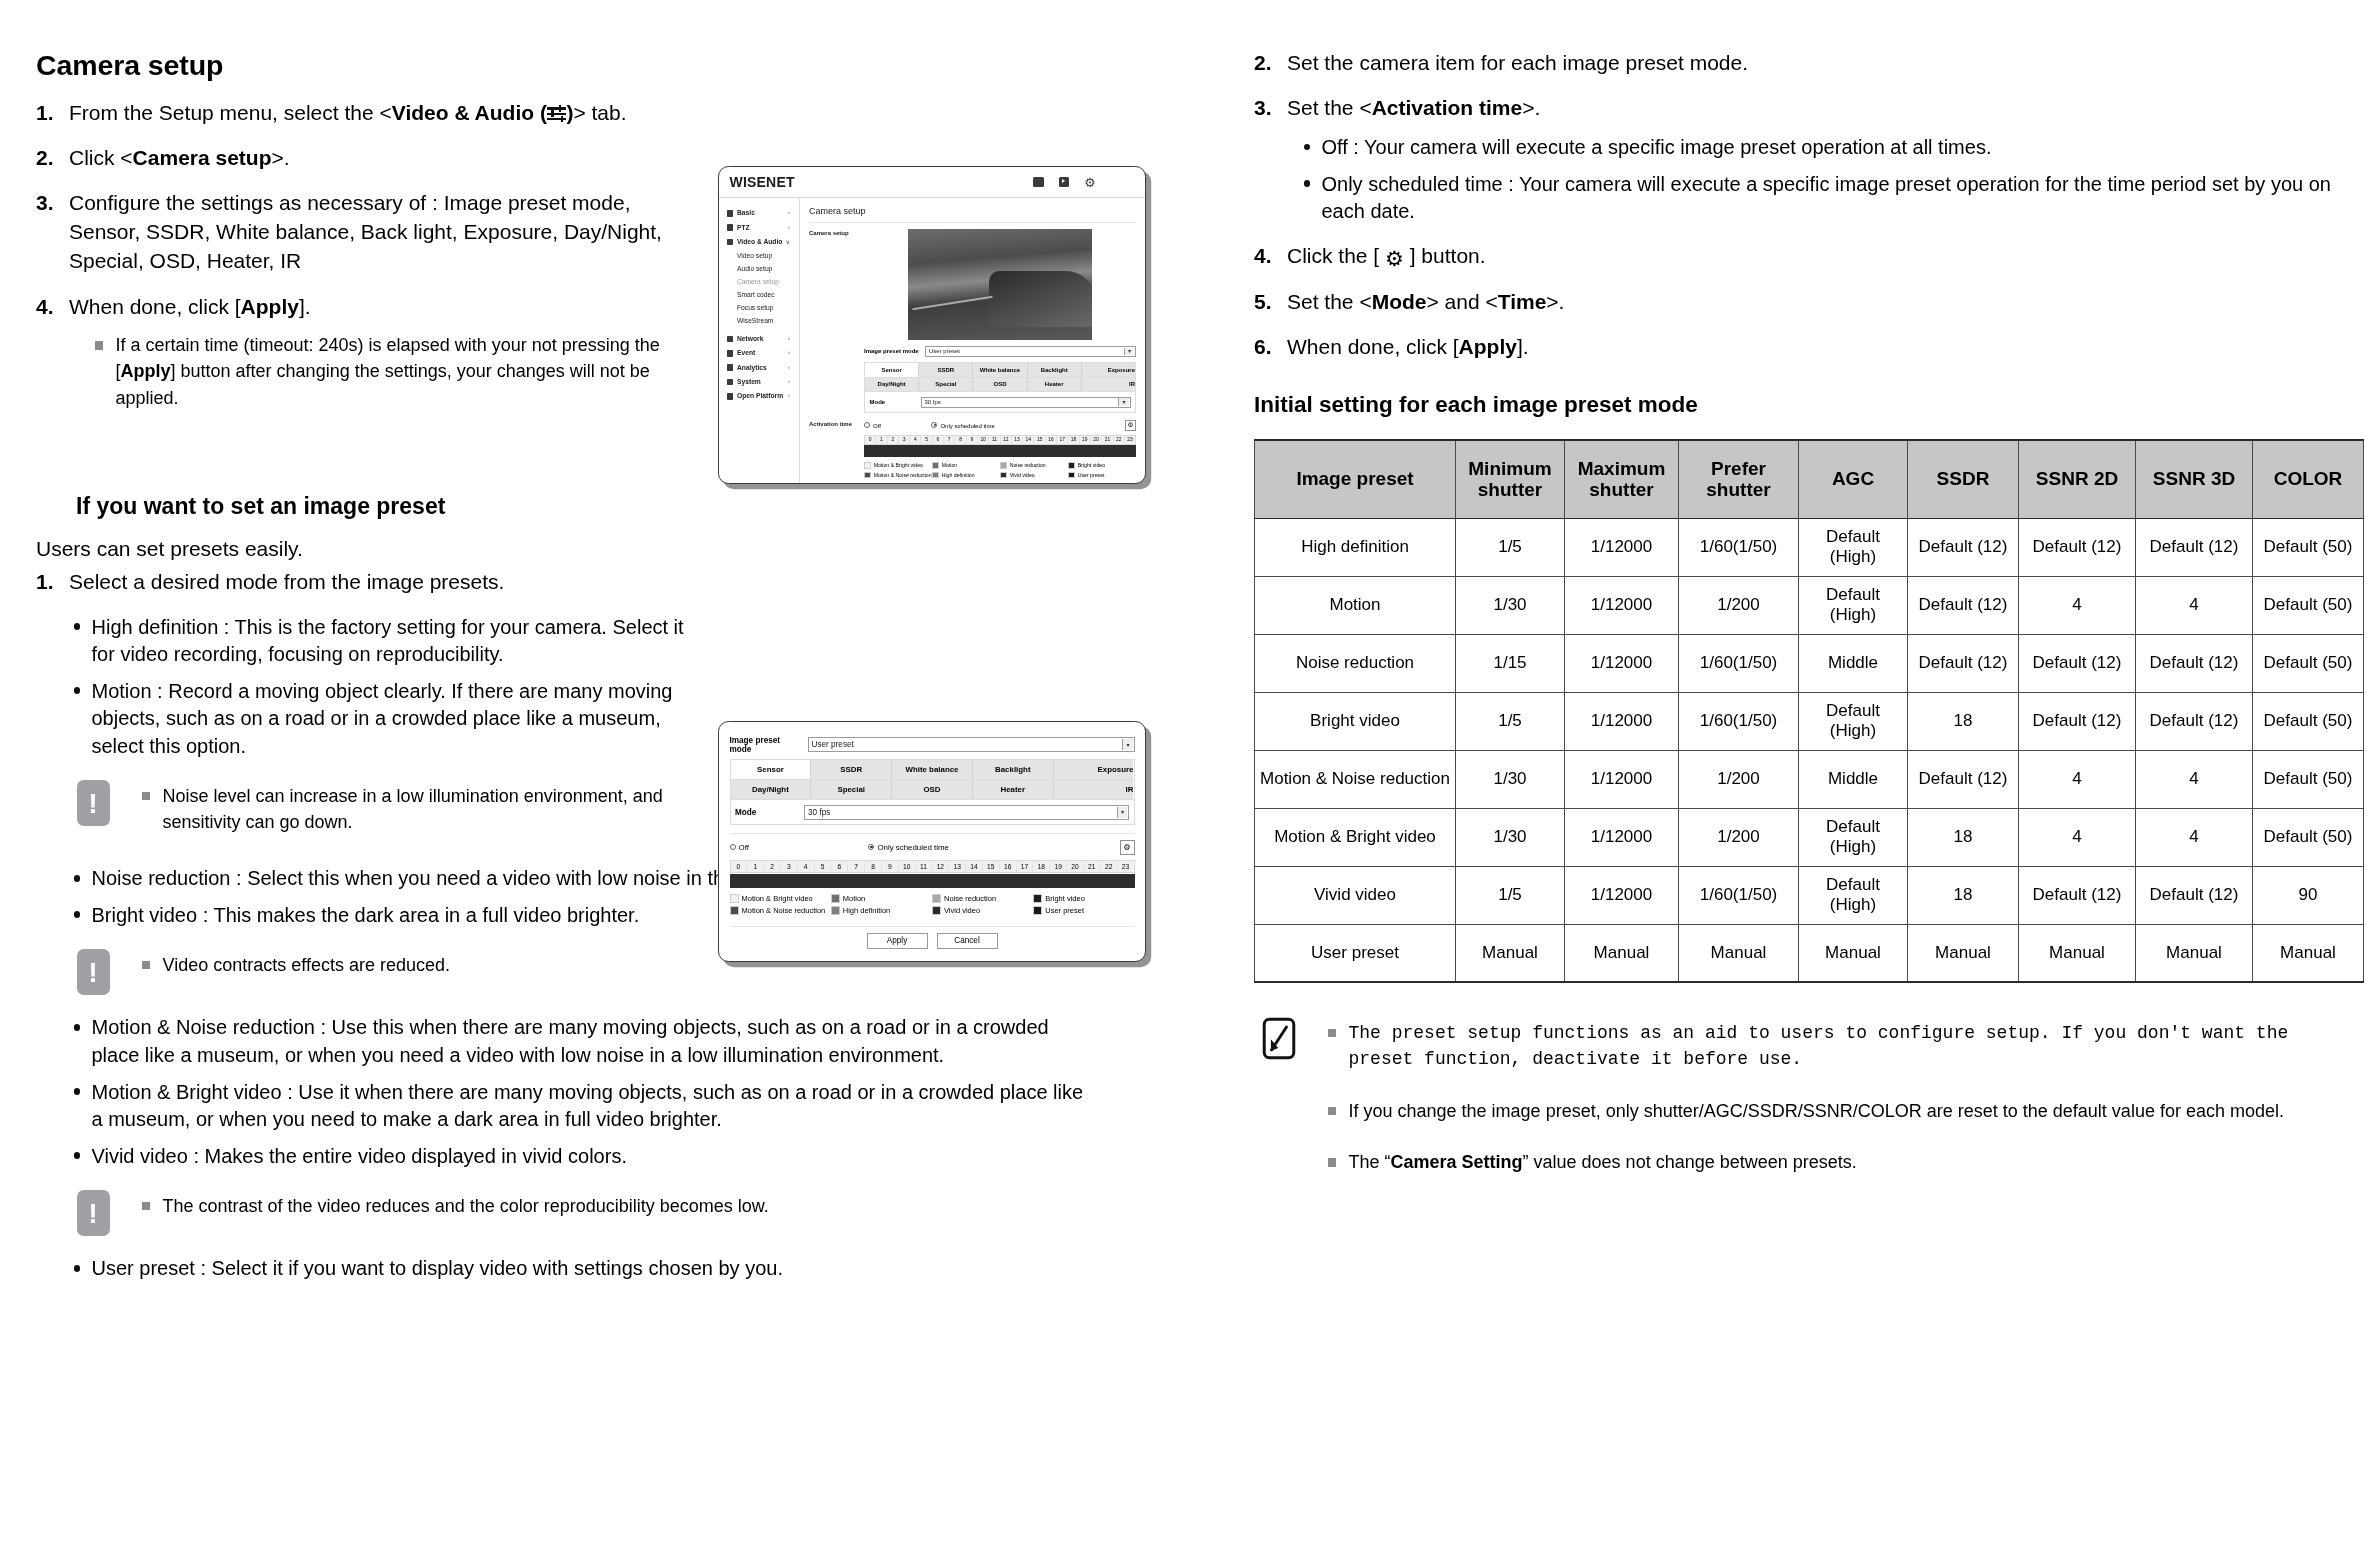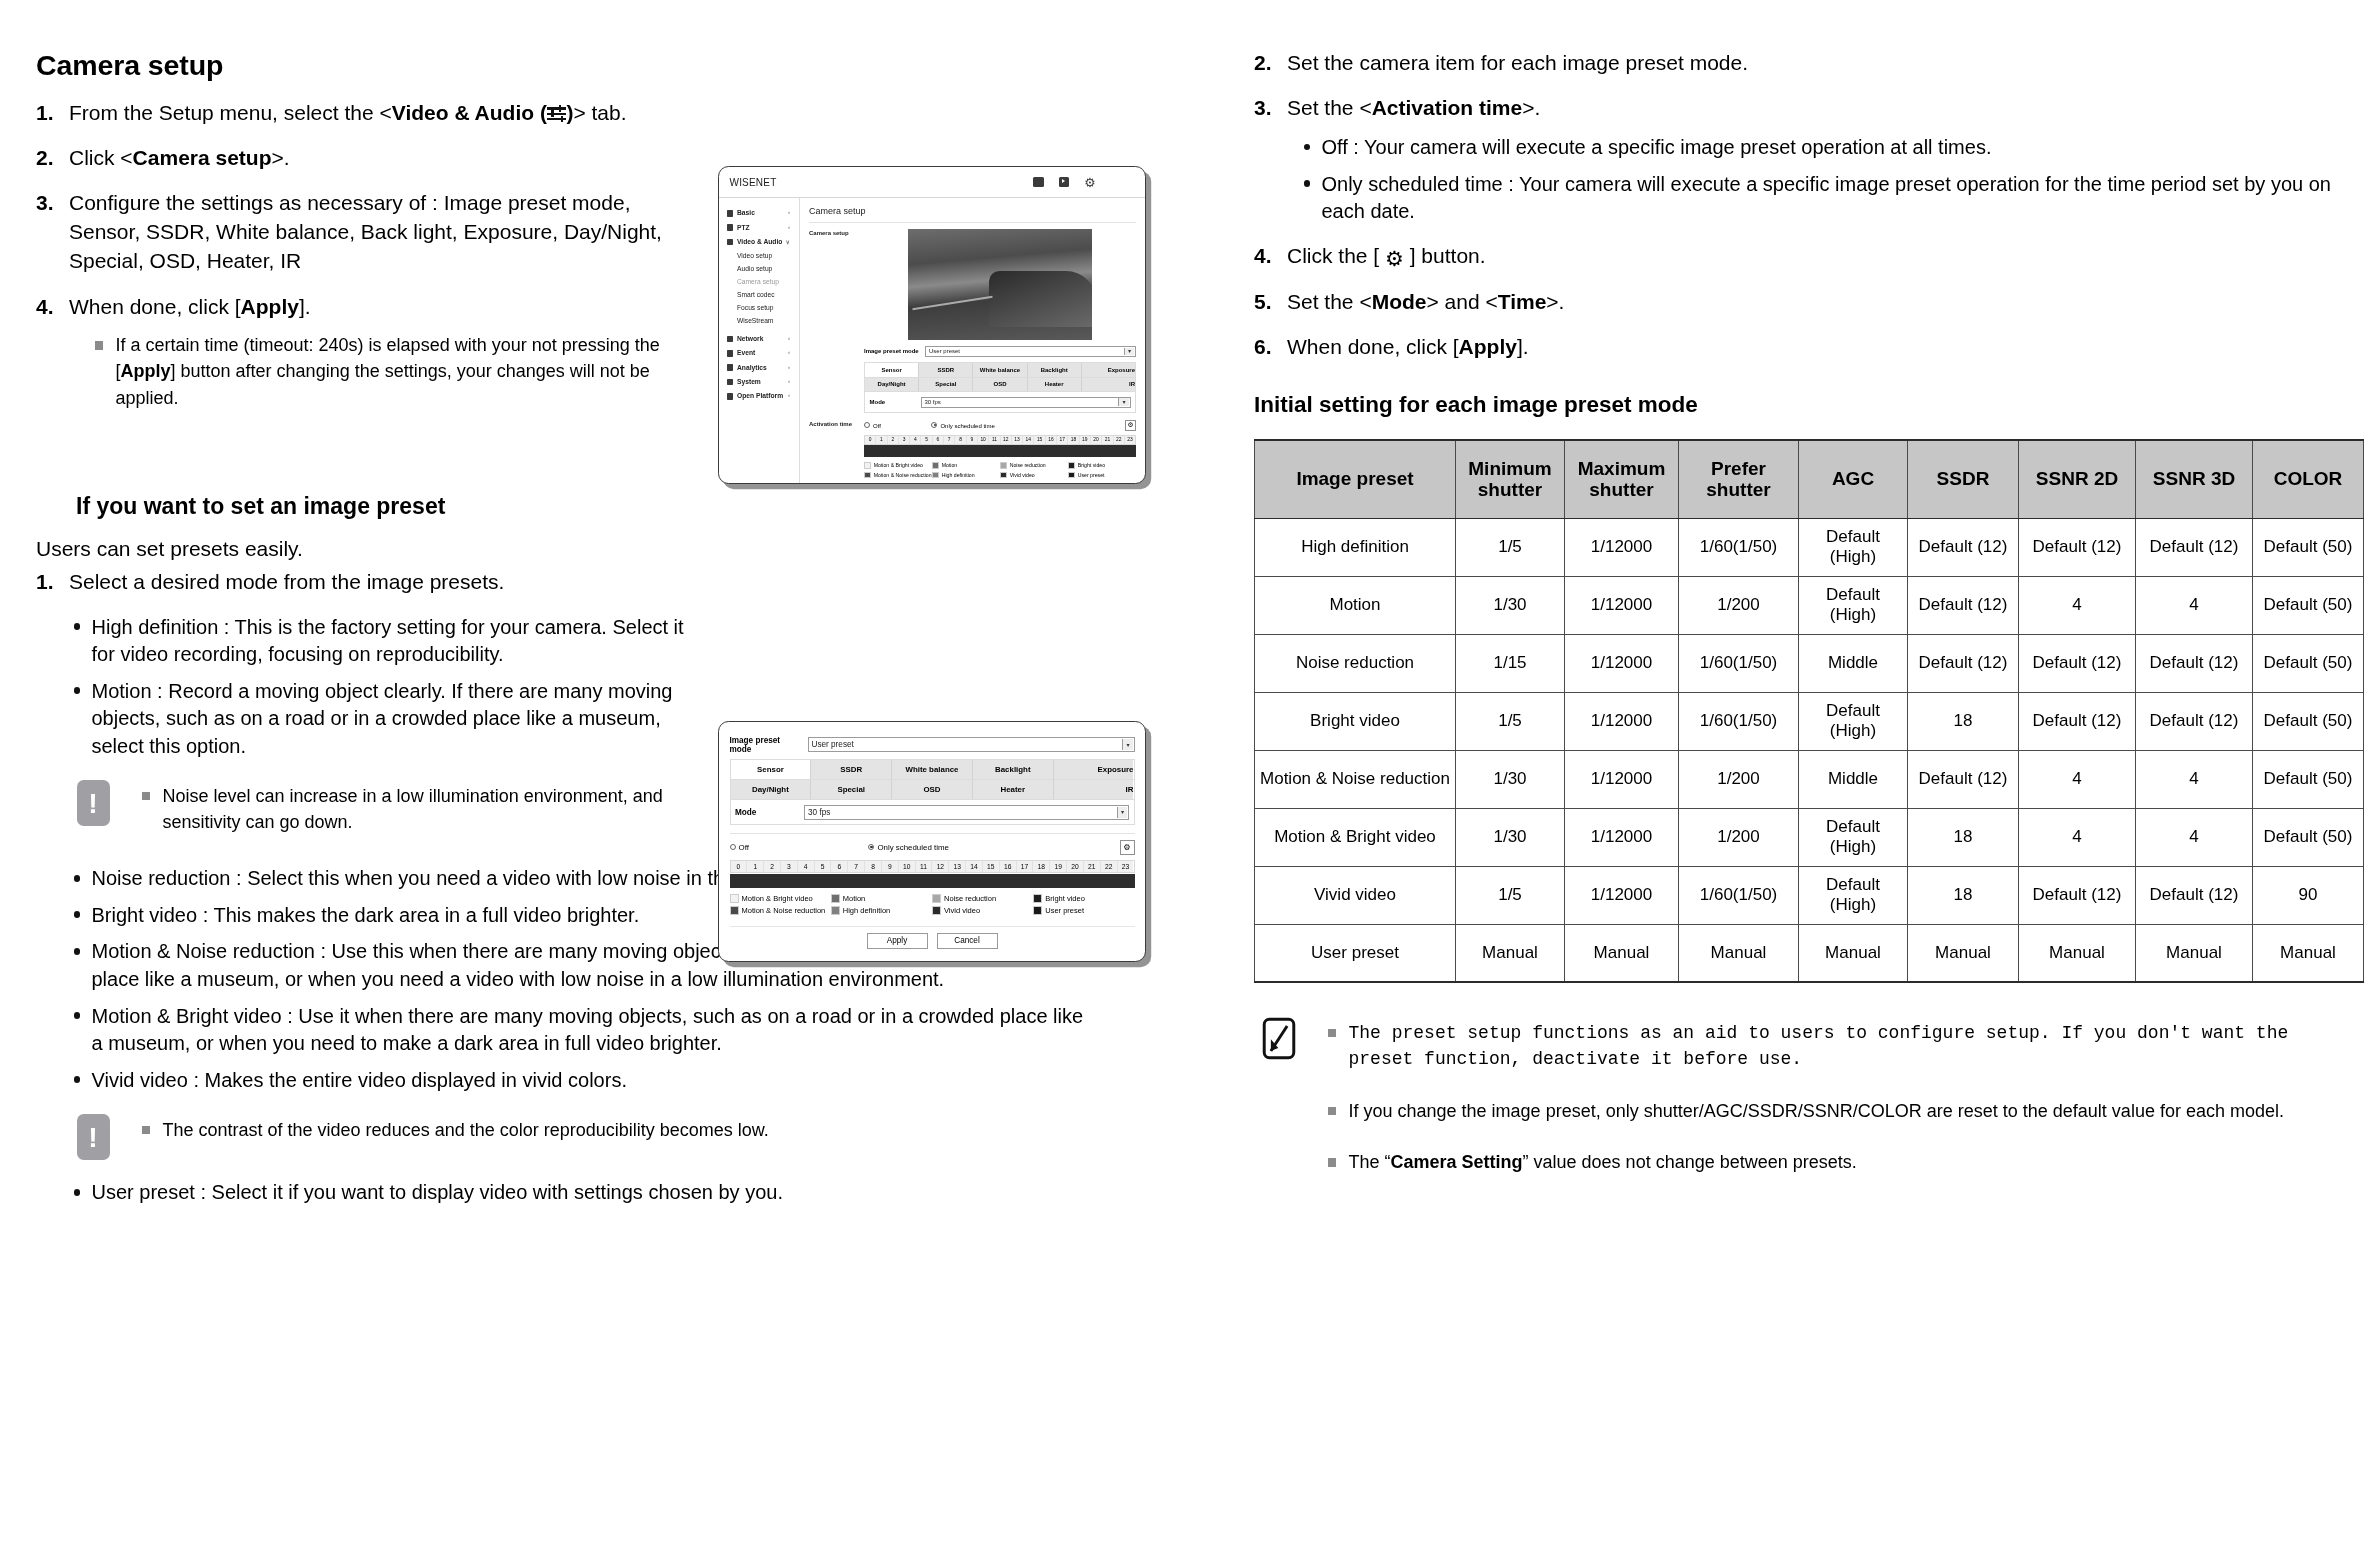--- a/index.html
+++ b/index.html
@@ -115,21 +115,21 @@
   
   .shot {
     position:absolute; background:#fff; border:1.5px solid #3a3a3a; border-radius:10.5px;
     box-shadow: 5.2px 5.2px 0 rgba(60,60,60,0.55);
     overflow:hidden;
   }
   #shot1 { left: 718px; top: 166px; width: 428px; height: 318px; }
   #shot2 { left: 718px; top: 721px; width: 428px; height: 241px; }
 
   .s1-head { height: 31px; border-bottom:0.7px solid #d8d8d8; display:flex; align-items:center; padding:0 10.5px; }
-  .s1-logo { font-size: 10px; font-weight: normal; letter-spacing:0.2px; color:#1a1a1a; }
+  .s1-logo { font-size: 14px; font-weight: bold; letter-spacing:0.2px; color:#1a1a1a; }
   .s1-icons { margin-left:auto; display:flex; gap:15px; align-items:center; padding-right: 39px; }
   .ico { width:10.5px; height:9.7px; display:inline-block; }
   .ico-monitor { background:#3a3a3a; border-radius:1.5px; }
   .ico-play { background:#3a3a3a; border-radius:1.5px; position:relative; }
   .ico-play::after{ content:""; position:absolute; left:3px; top:2.2px; border-left:3.7px solid #fff; border-top:2.6px solid transparent; border-bottom:2.6px solid transparent;}
   .ico-gear { position:relative; width:11.2px; height:11.2px; }
   .ico-gear::before{ content:"\2699"; font-size:12.7px; line-height:11.2px; color:#3a3a3a; }
 
   .s1-body { display:flex; height: calc(100% - 31px); }
   .s1-side { width: 81px; border-right:0.7px solid #dcdcdc; padding: 7.5px 0 0 6px; }
@@ -268,20 +268,28 @@
             <li>Noise level can increase in a low illumination environment, and sensitivity can go down.</li>
           </ul>
         </div>
     </div>
 
     <ul class="dots" style="padding-left:33px;">
       <li>Noise reduction : Select this when you need a video with low noise in the low illumination environment.</li>
       <li>Bright video : This makes the dark area in a full video brighter.</li>
     </ul>
 
+    <div class="note" style="margin-left:33px;">
+      <div class="bang"></div>
+      <div class="body">
+          <ul class="squares">
+            <li>Video contracts effects are reduced.</li>
+          </ul>
+        </div>
+    </div>
 
     <ul class="dots" style="padding-left:33px; max-width:1049px;">
       <li>Motion &amp; Noise reduction : Use this when there are many moving objects, such as on a road or in a crowded place like a museum, or when you need a video with low noise in a low illumination environment.</li>
       <li>Motion &amp; Bright video : Use it when there are many moving objects, such as on a road or in a crowded place like a museum, or when you need to make a dark area in full video brighter.</li>
       <li>Vivid video : Makes the entire video displayed in vivid colors.</li>
     </ul>
 
     <div class="note" style="margin-left:33px;">
       <div class="bang"></div>
       <div class="body">

